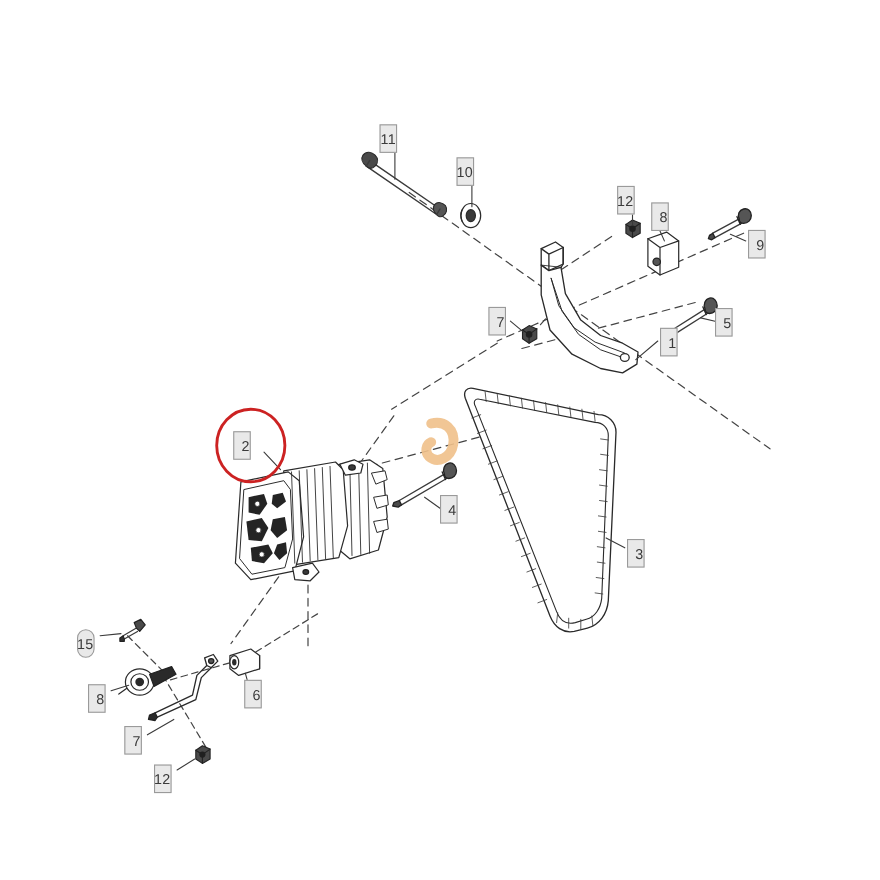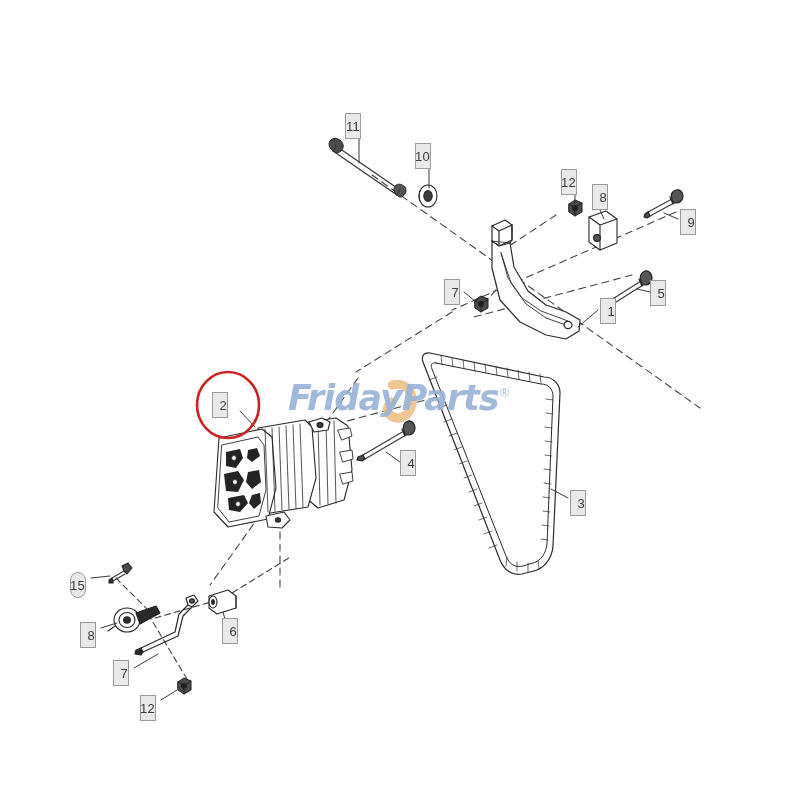--- a/index.html
+++ b/index.html
@@ -348,23 +348,20 @@
         <path d="M161,700 L177,690"></path>
       </g>
 
       <ellipse cx="228" cy="405" rx="31" ry="33" fill="none" stroke="#cc2222" stroke-width="2.6"></ellipse>
     </g>
 
     <path d="M392,385 C404,382 414,390 412,404
              C410,416 398,422 390,415 C386,411 387,404 392,402" fill="none" stroke="#f0c089" stroke-width="9" stroke-linecap="round" opacity="0.9"></path>
   </svg>
 
-  <div class="watermark">
-    <span>FridayParts</span><span class="reg">®</span>
-  </div>
 
   <div id="callout-layer">
       <div class="callout-box" style="left: 345px; top: 113px;">
         <span>11</span>
       </div>
       <div class="callout-box" style="left: 415px; top: 143px;">
         <span>10</span>
       </div>
       <div class="callout-box" style="left: 561px; top: 169px;">
         <span>12</span>

